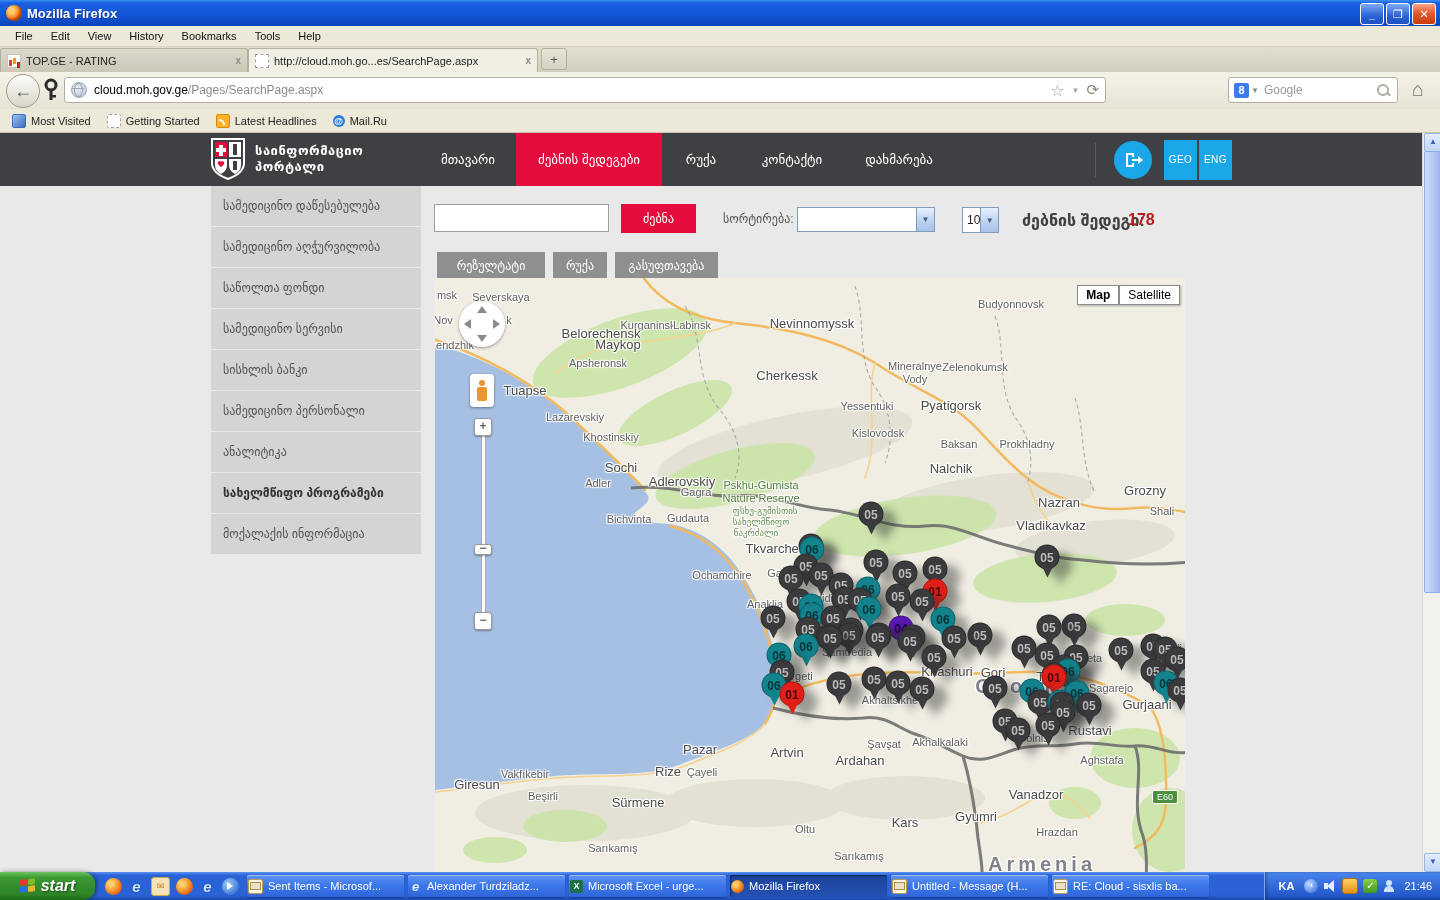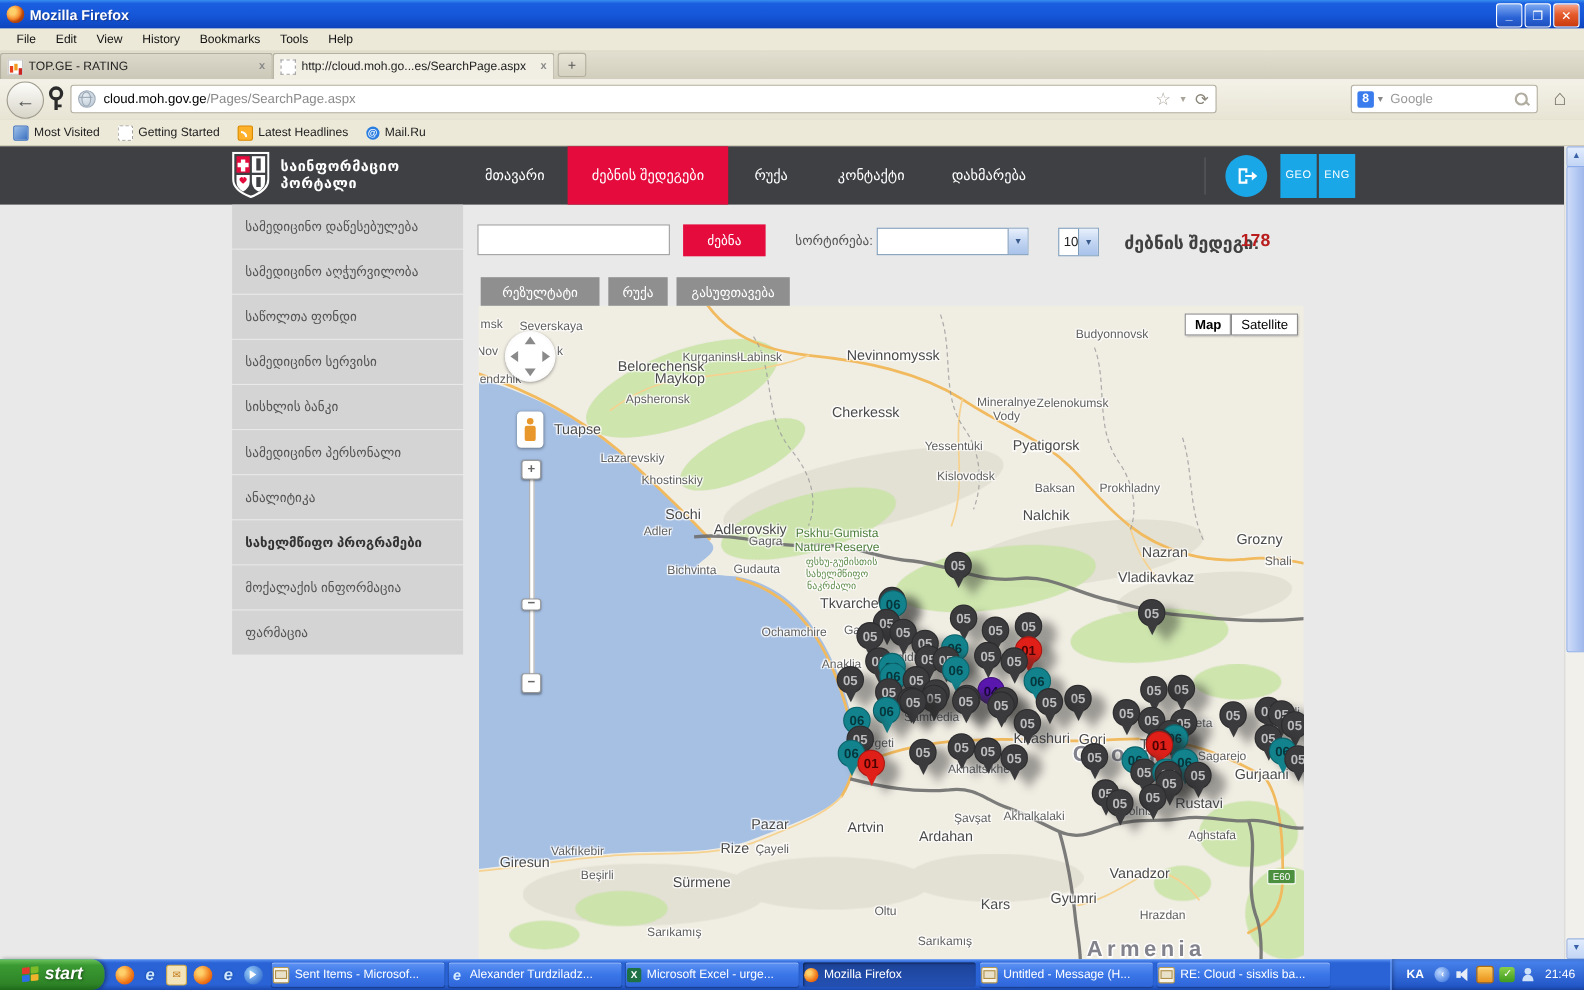--- a/index.html
+++ b/index.html
@@ -16,21 +16,21 @@
   .winbtn.close{background:linear-gradient(180deg,#f8a58a,#e55b2c 45%,#c93a0c);}
 
   
   #menubar{left:0;top:26px;width:1440px;height:21px;background:#ece9d8;border-bottom:1px solid #d8d4c0;display:flex;align-items:center;padding-left:6px;box-sizing:border-box;}
   .menu-item{font-size:11px;color:#111;padding:2px 9px;}
 
   
   #tabstrip{left:0;top:47px;width:1440px;height:25px;background:linear-gradient(180deg,#e3dfd0,#d2cebd);display:flex;align-items:flex-end;}
   .tab{height:24px;display:flex;align-items:center;box-sizing:border-box;padding:0 6px;font-size:11px;color:#222;border:1px solid #b4b0a0;border-bottom:none;border-radius:3px 3px 0 0;}
   .tab.inactive{width:248px;background:linear-gradient(180deg,#dcd8ca,#ccc8b8);}
-  .tab.active{width:256px;background:#f1efe4;}
+  .tab.active{width:290px;background:#f1efe4;}
   .tab .tlabel{flex:1;overflow:hidden;white-space:nowrap;}
   .tab .tclose{color:#8a8a8a;font-size:10px;font-weight:bold;margin-left:4px;}
   .fav-topge{width:12px;height:12px;margin-right:5px;background:#fff;border:1px solid #c5c5c5;position:relative;}
   .fav-topge::before{content:"";position:absolute;left:1px;bottom:1px;width:3px;height:6px;background:#e8401c;box-shadow:4px -2px 0 0 #f29a1e, 8px 2px 0 0 #c22;}
   .fav-blank{width:12px;height:12px;margin-right:5px;border:1px dashed #a0a0a0;background:#fff;}
   #newtab{width:24px;height:20px;margin-left:3px;margin-bottom:2px;border:1px solid #b4b0a0;border-radius:3px;background:linear-gradient(180deg,#e8e4d6,#d6d2c2);display:flex;align-items:center;justify-content:center;font-size:13px;color:#555;}
 
   
   #navbar{left:0;top:72px;width:1440px;height:37px;background:linear-gradient(180deg,#f4f2e8,#e7e4d4);border-bottom:1px solid #cfcbb8;}
   #backbtn{left:6px;top:2px;width:32px;height:32px;border-radius:50%;background:linear-gradient(180deg,#fdfdfb,#d8d5c8);border:1px solid #9e9a8c;display:flex;align-items:center;justify-content:center;color:#5a5a5a;font-size:18px;font-weight:bold;}
@@ -301,21 +301,20 @@
   <div id="sidebar" class="abs">
       <div class="sideitem">სამედიცინო დაწესებულება</div>
       <div class="sideitem">სამედიცინო აღჭურვილობა</div>
       <div class="sideitem">საწოლთა ფონდი</div>
       <div class="sideitem">სამედიცინო სერვისი</div>
       <div class="sideitem">სისხლის ბანკი</div>
       <div class="sideitem">სამედიცინო პერსონალი</div>
       <div class="sideitem">ანალიტიკა</div>
       <div class="sideitem bold">სახელმწიფო პროგრამები</div>
       <div class="sideitem">მოქალაქის ინფორმაცია</div>
-      <div class="sideitem">ფარმაცია</div>
     </div>
 
   <input id="searchinput" class="abs" value="" style="">
   <div id="btn-search" class="abs">ძებნა</div>
   <div id="sortlabel" class="abs">სორტირება:</div>
   <div id="select-sort" class="abs xpselect">
     <span class="val"></span>
       <span class="btn">▼</span>
   </div>
   <div id="select-size" class="abs xpselect">

